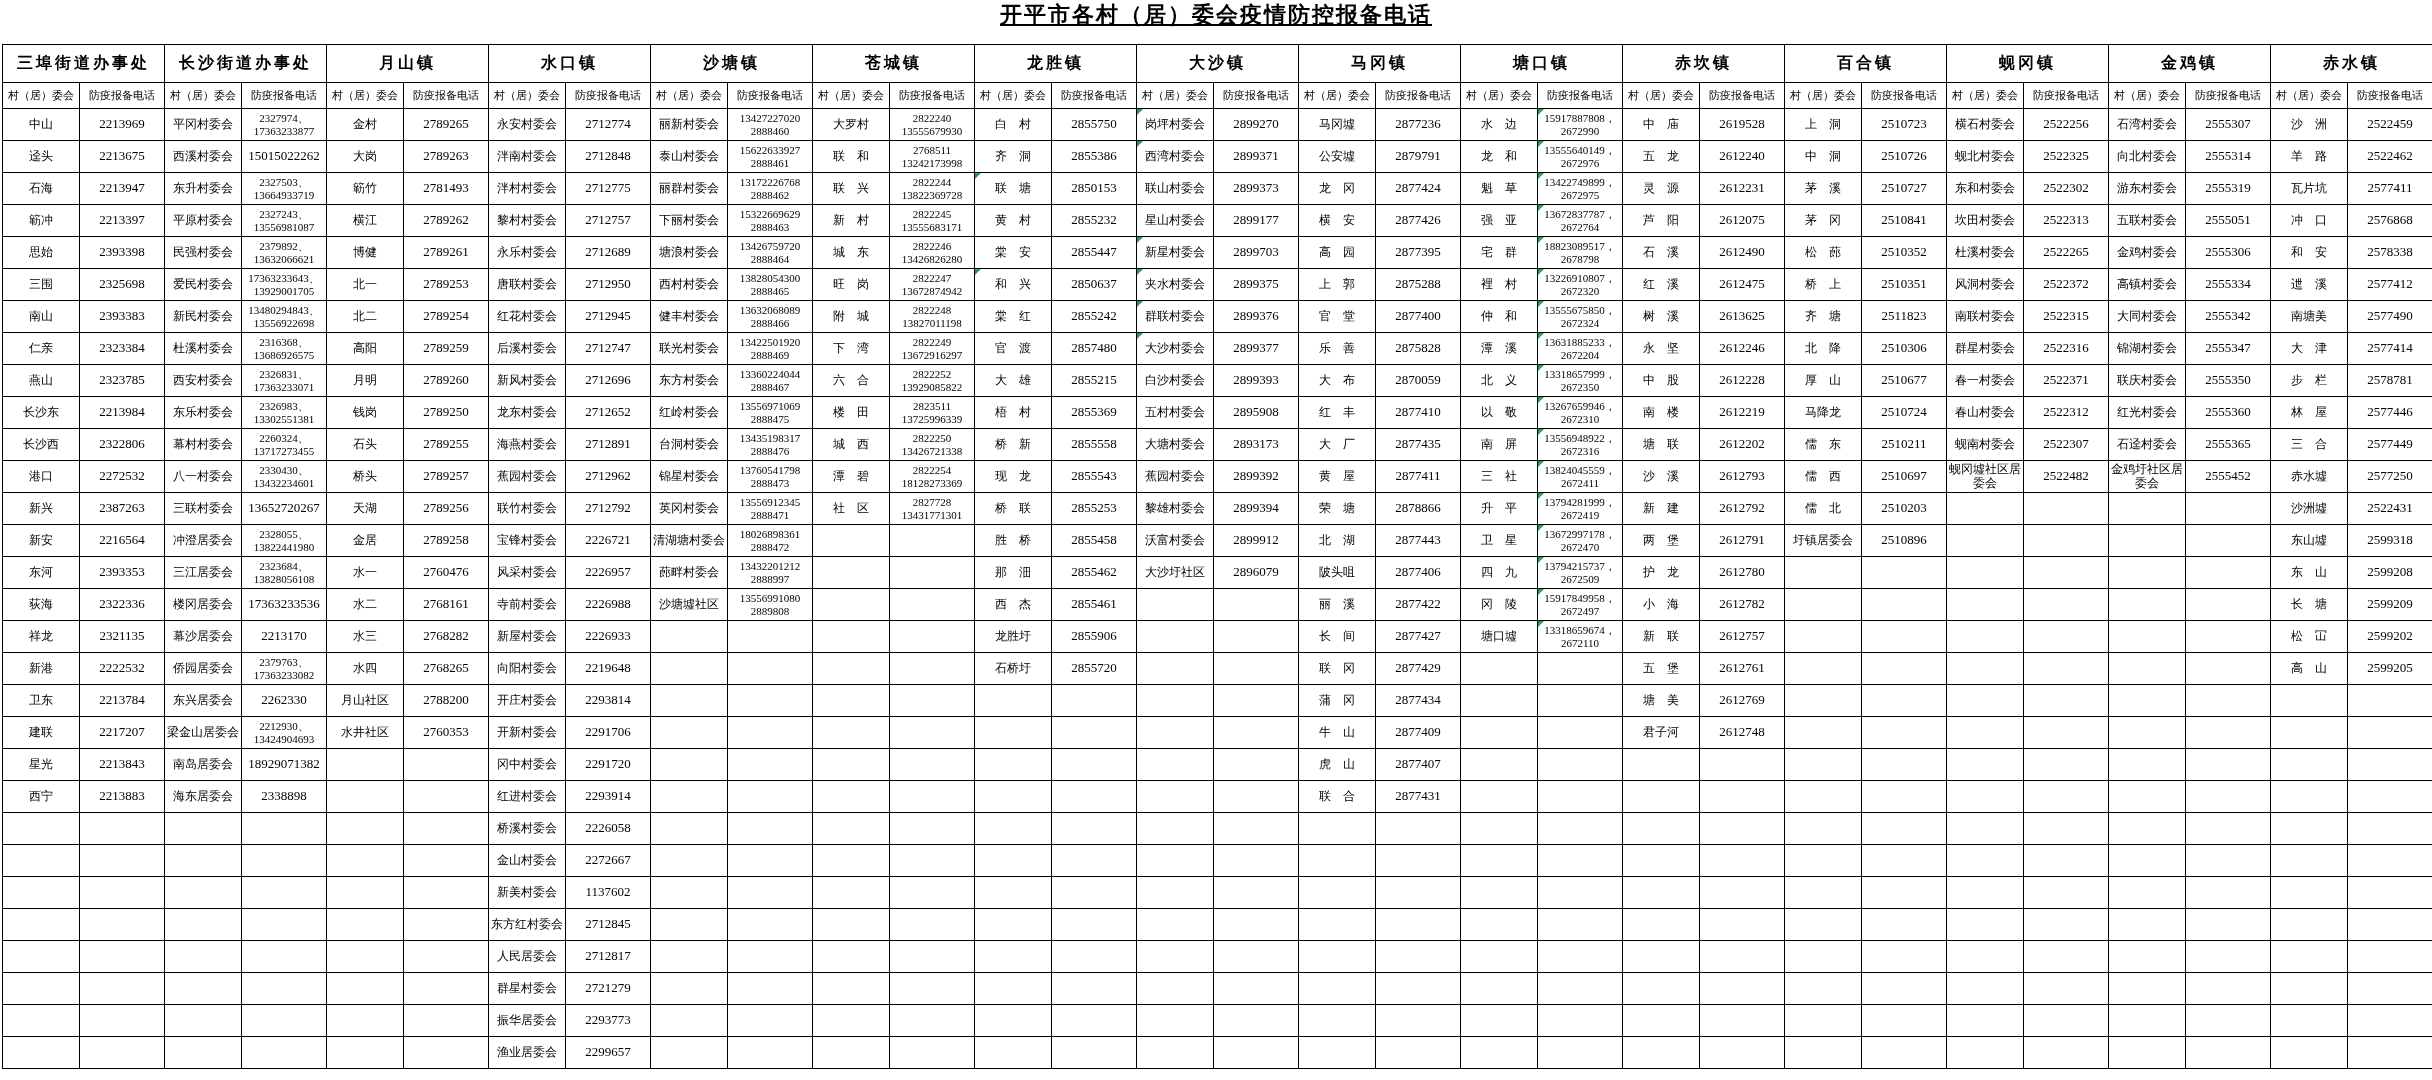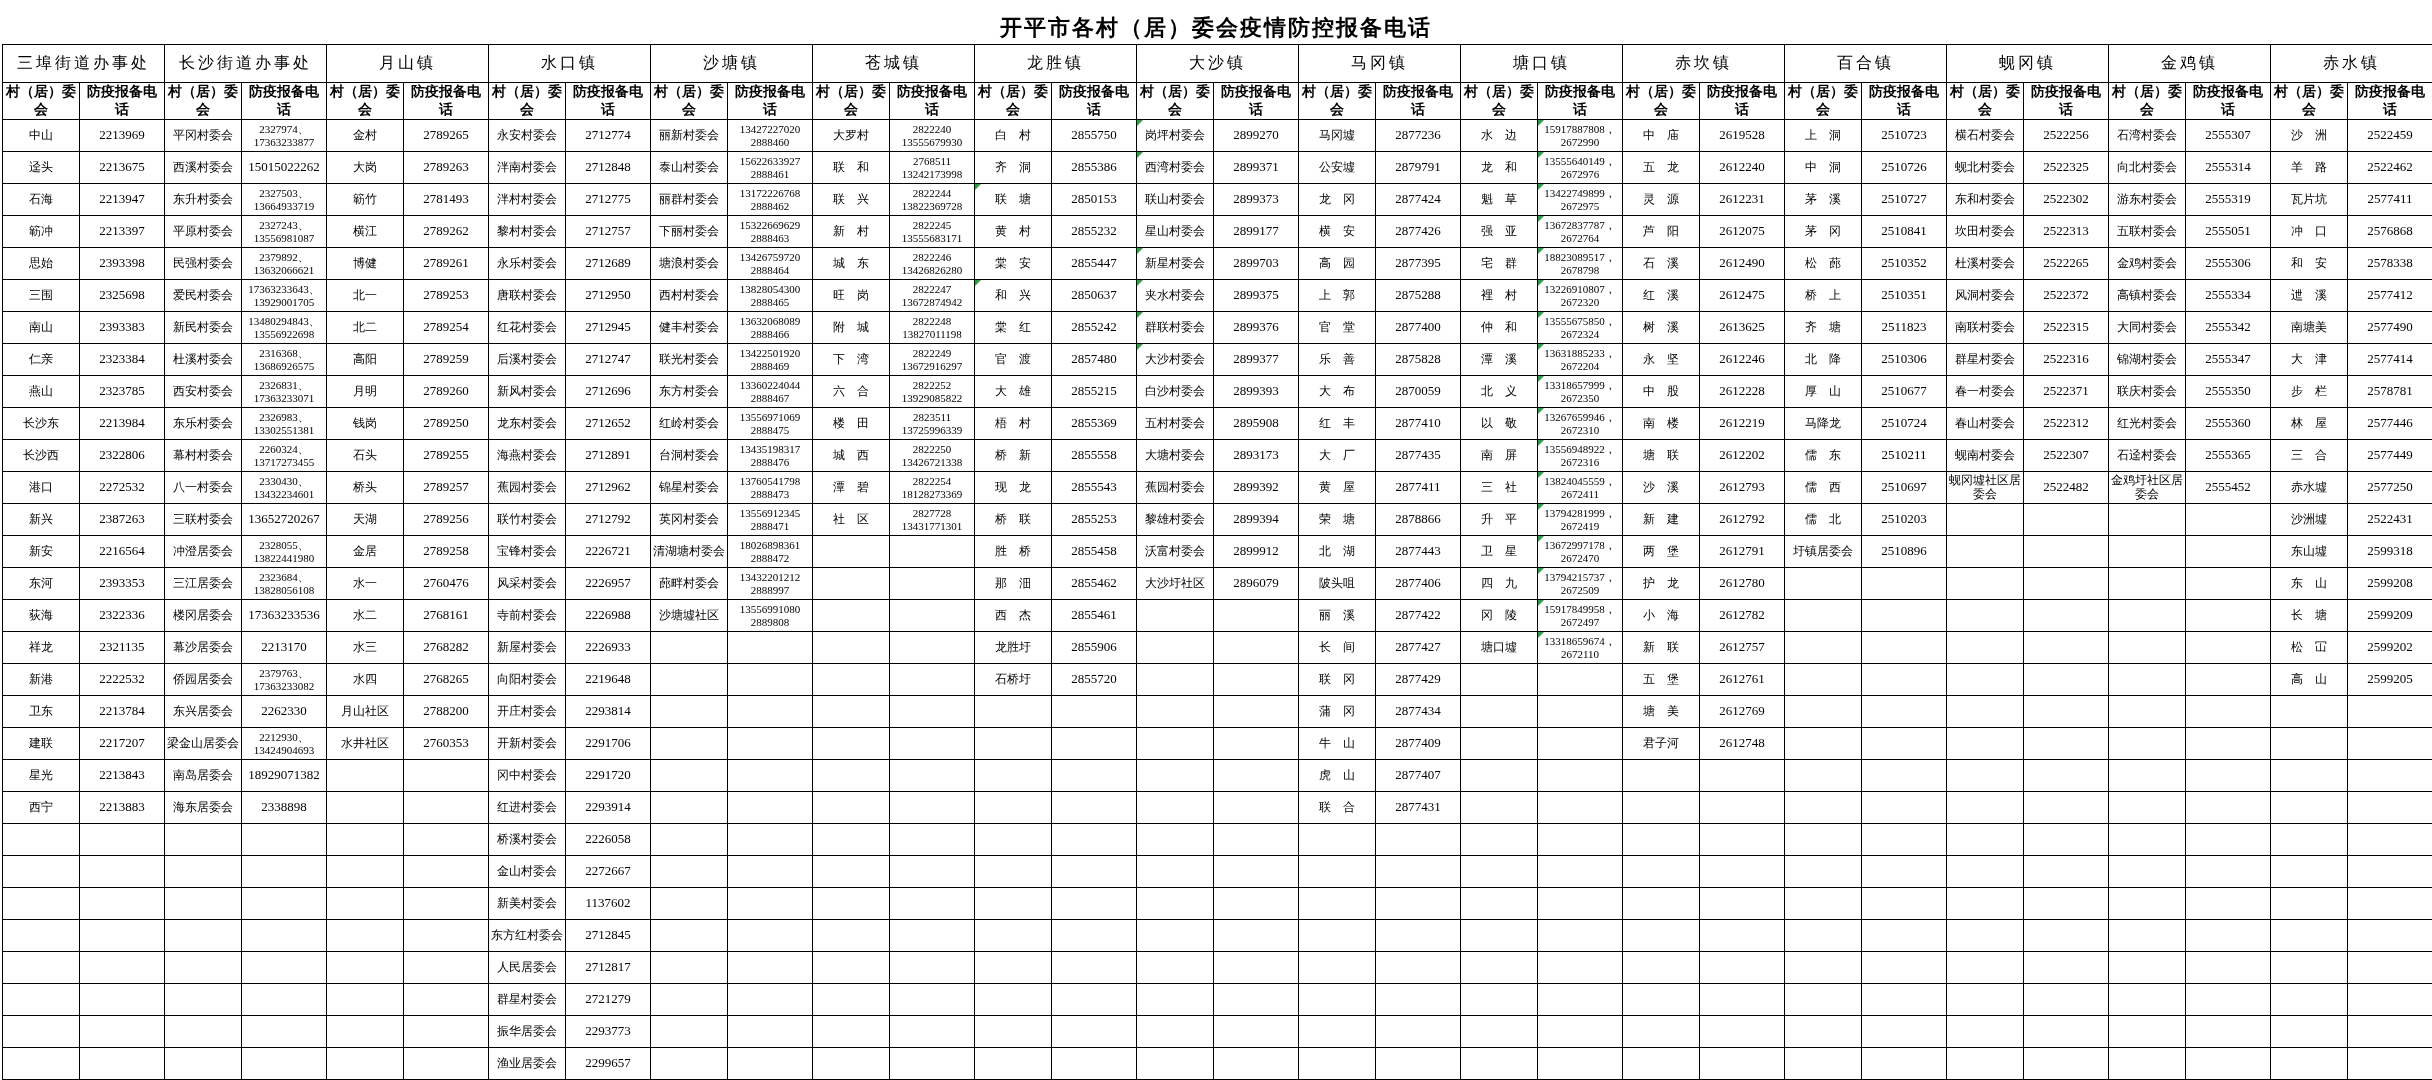--- a/index.html
+++ b/index.html
@@ -1,23 +1,23 @@
 <!DOCTYPE html>
 <html><head>
 <meta charset="utf-8">
 <style>
   html,body{margin:0;padding:0;background:#e8e8e8;}
   .page{width:2432px;height:1080px;background:#fff;overflow:hidden;position:relative;
         font-family:"Liberation Serif", serif;color:#000;}
-  .title{text-align:center;font-weight:bold;font-size:22px;padding-top:13px;height:44px;
-         box-sizing:border-box;letter-spacing:2px;}
+  .title{text-align:center;font-weight:bold;font-size:22px;height:44px;
+         box-sizing:border-box;letter-spacing:2px;text-decoration:underline;}
   table.dir{border-collapse:collapse;table-layout:fixed;width:2428px;margin-left:2px;}
   .dir th,.dir td{border:1px solid #000;padding:0 1px;overflow:hidden;position:relative;}
-  .dir thead tr.town th{height:37px;font-size:16px;font-weight:normal;letter-spacing:3px;margin-left:10px;}
-  .dir thead tr.sub th{height:25px;font-size:14px;font-weight:bold;letter-spacing:0;}
+  .dir thead tr.town th{height:37px;font-size:16px;font-weight:bold;letter-spacing:3px;margin-left:10px;}
+  .dir thead tr.sub th{height:25px;font-size:11px;font-weight:normal;letter-spacing:0;}
   .dir tbody td{height:31px;text-align:center;vertical-align:middle;font-size:12px;line-height:1.15;}
   .dir td.phone{font-size:13px;}
   .dir td.phone.multi{font-size:11px;white-space:pre-line;line-height:1.12;}
   .dir td.name{font-size:12px;}
   .gm{position:absolute;top:0;left:0;width:0;height:0;
       border-top:6px solid #2f9e44;border-right:6px solid transparent;}
 </style>
 </head>
 <body>
 

